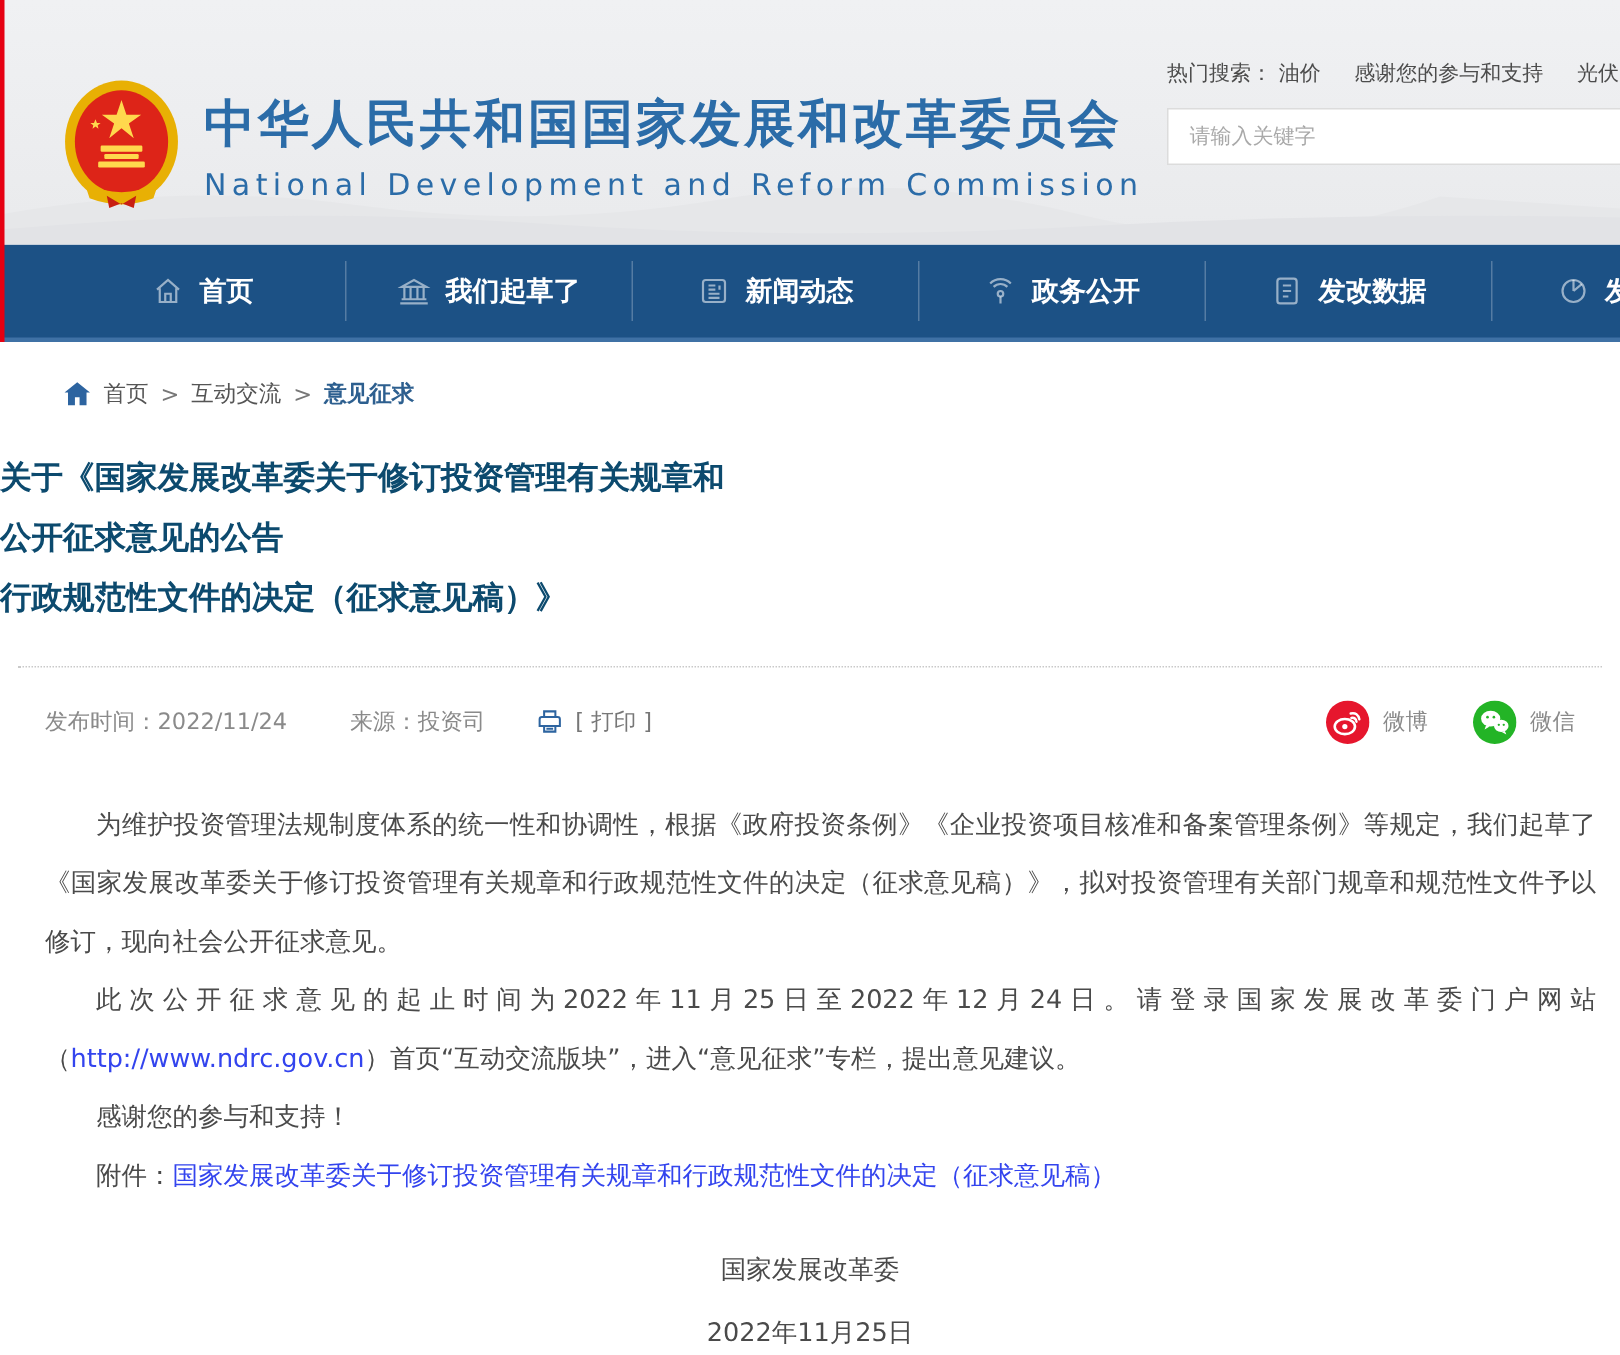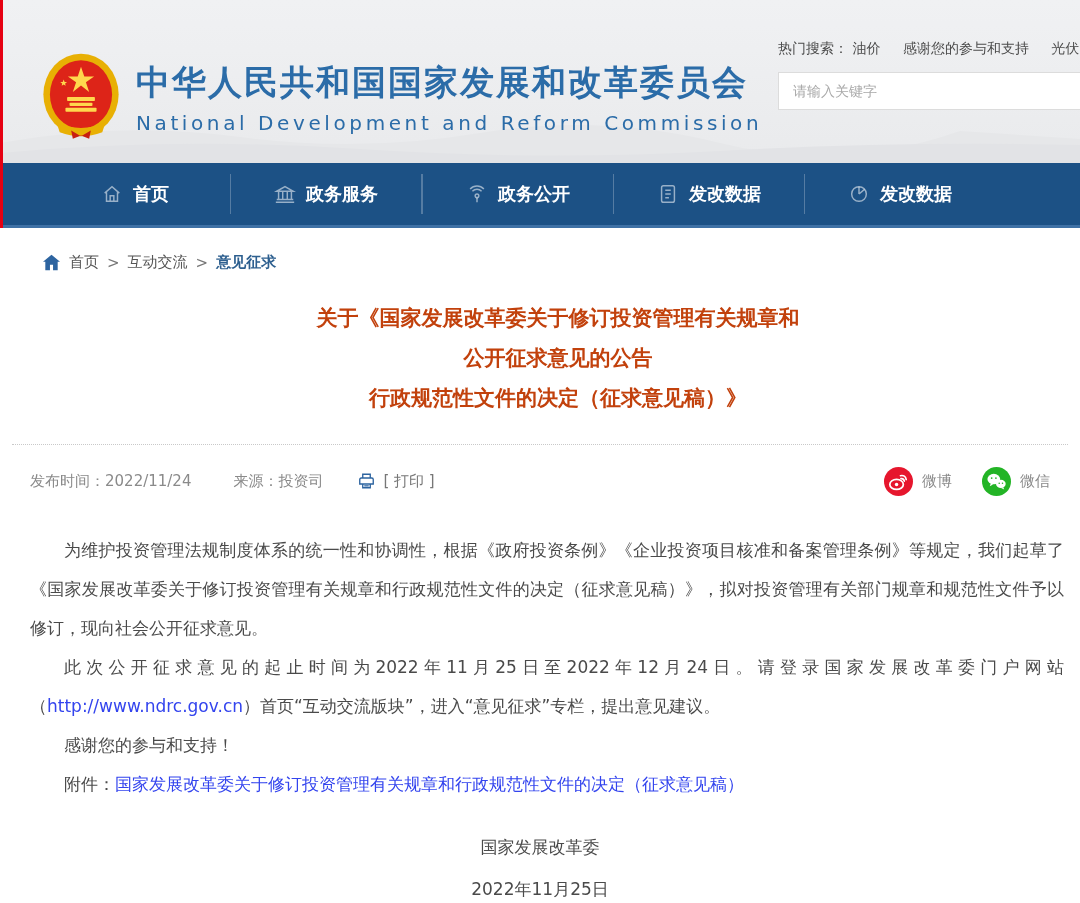--- a/index.html
+++ b/index.html
@@ -34,21 +34,21 @@
   .nav-item svg { stroke:rgba(255,255,255,.55); fill:none; stroke-width:1.6; }
   .nav-sep { width:1px; height:40px; background:rgba(255,255,255,.25); flex:0 0 auto; }
 
   
   .breadcrumb { display:flex; align-items:center; gap:8px; margin:25px 0 0 42px; font-size:15px; color:#555; }
   .breadcrumb a { color:#555; text-decoration:none; }
   .breadcrumb .current { color:#2d5f8f; font-weight:bold; }
   .crumb-sep { color:#777; }
 
   
-  .article-title { margin-top:26px; text-align:center; color:#c2410c; font-size:21px; font-weight:bold; line-height:40px;margin-left:36px; }
+  .article-title { margin-top:26px; text-align:left; color:#0c4a6e; font-size:21px; font-weight:bold; line-height:40px; }
 
   .dotted-rule { margin:26px 12px 0 12px; border-top:1px dotted #c9c9c9; }
 
   .meta-row { height:72px; display:flex; align-items:center; justify-content:space-between; padding:0 30px; font-size:15px; color:#8a8a8a; }
   .meta-left { display:flex; align-items:center; }
   .meta-left .gap1 { margin-left:42px; }
   .print-btn { display:flex; align-items:flex-start; gap:7px; margin-left:34px; color:#777; cursor:pointer; }
   .share { display:flex; align-items:center; gap:14px; }
   .share .share-item { display:flex; align-items:center; gap:9px; cursor:pointer; color:#8a8a8a; }
   .share .share-item + .share-item { margin-left:16px; }
@@ -107,23 +107,30 @@
       <svg width="22" height="22" viewBox="0 0 24 24">
         <path d="M4,11 L12,4 L20,11 M6,10 L6,20 L18,20 L18,10 M10,20 L10,14 L14,14 L14,20"></path>
       </svg>
       <span>首页</span>
     </div>
     <div class="nav-sep"></div>
     <div class="nav-item">
       <svg width="22" height="22" viewBox="0 0 24 24">
         <path d="M3,9 L12,4 L21,9 Z M5,9 L5,18 M9.5,9 L9.5,18 M14.5,9 L14.5,18 M19,9 L19,18 M3,18 L21,18 M2,21 L22,21"></path>
       </svg>
-      <span>政务服务</span>
-    </div>
-    <div class="nav-sep"></div>
+      <span>我们起草了</span>
+    </div>
+    <div class="nav-sep"></div>
+    <div class="nav-item">
+      <svg width="22" height="22" viewBox="0 0 24 24">
+        <rect x="4" y="4" width="16" height="16" rx="2"></rect>
+        <path d="M8,8 L13,8 M8,11 L13,11 M8,14 L16,14 M8,17 L16,17 M16,8 L16,11"></path>
+      </svg>
+      <span>新闻动态</span>
+    </div>
     <div class="nav-sep"></div>
     <div class="nav-item">
       <svg width="22" height="22" viewBox="0 0 24 24">
         <circle cx="12" cy="14" r="2"></circle>
         <path d="M12,16 L12,21 M7,9 A7,7 0 0 1 17,9 M4.5,6.5 A10.5,10.5 0 0 1 19.5,6.5"></path>
       </svg>
       <span>政务公开</span>
     </div>
     <div class="nav-sep"></div>
     <div class="nav-item">

